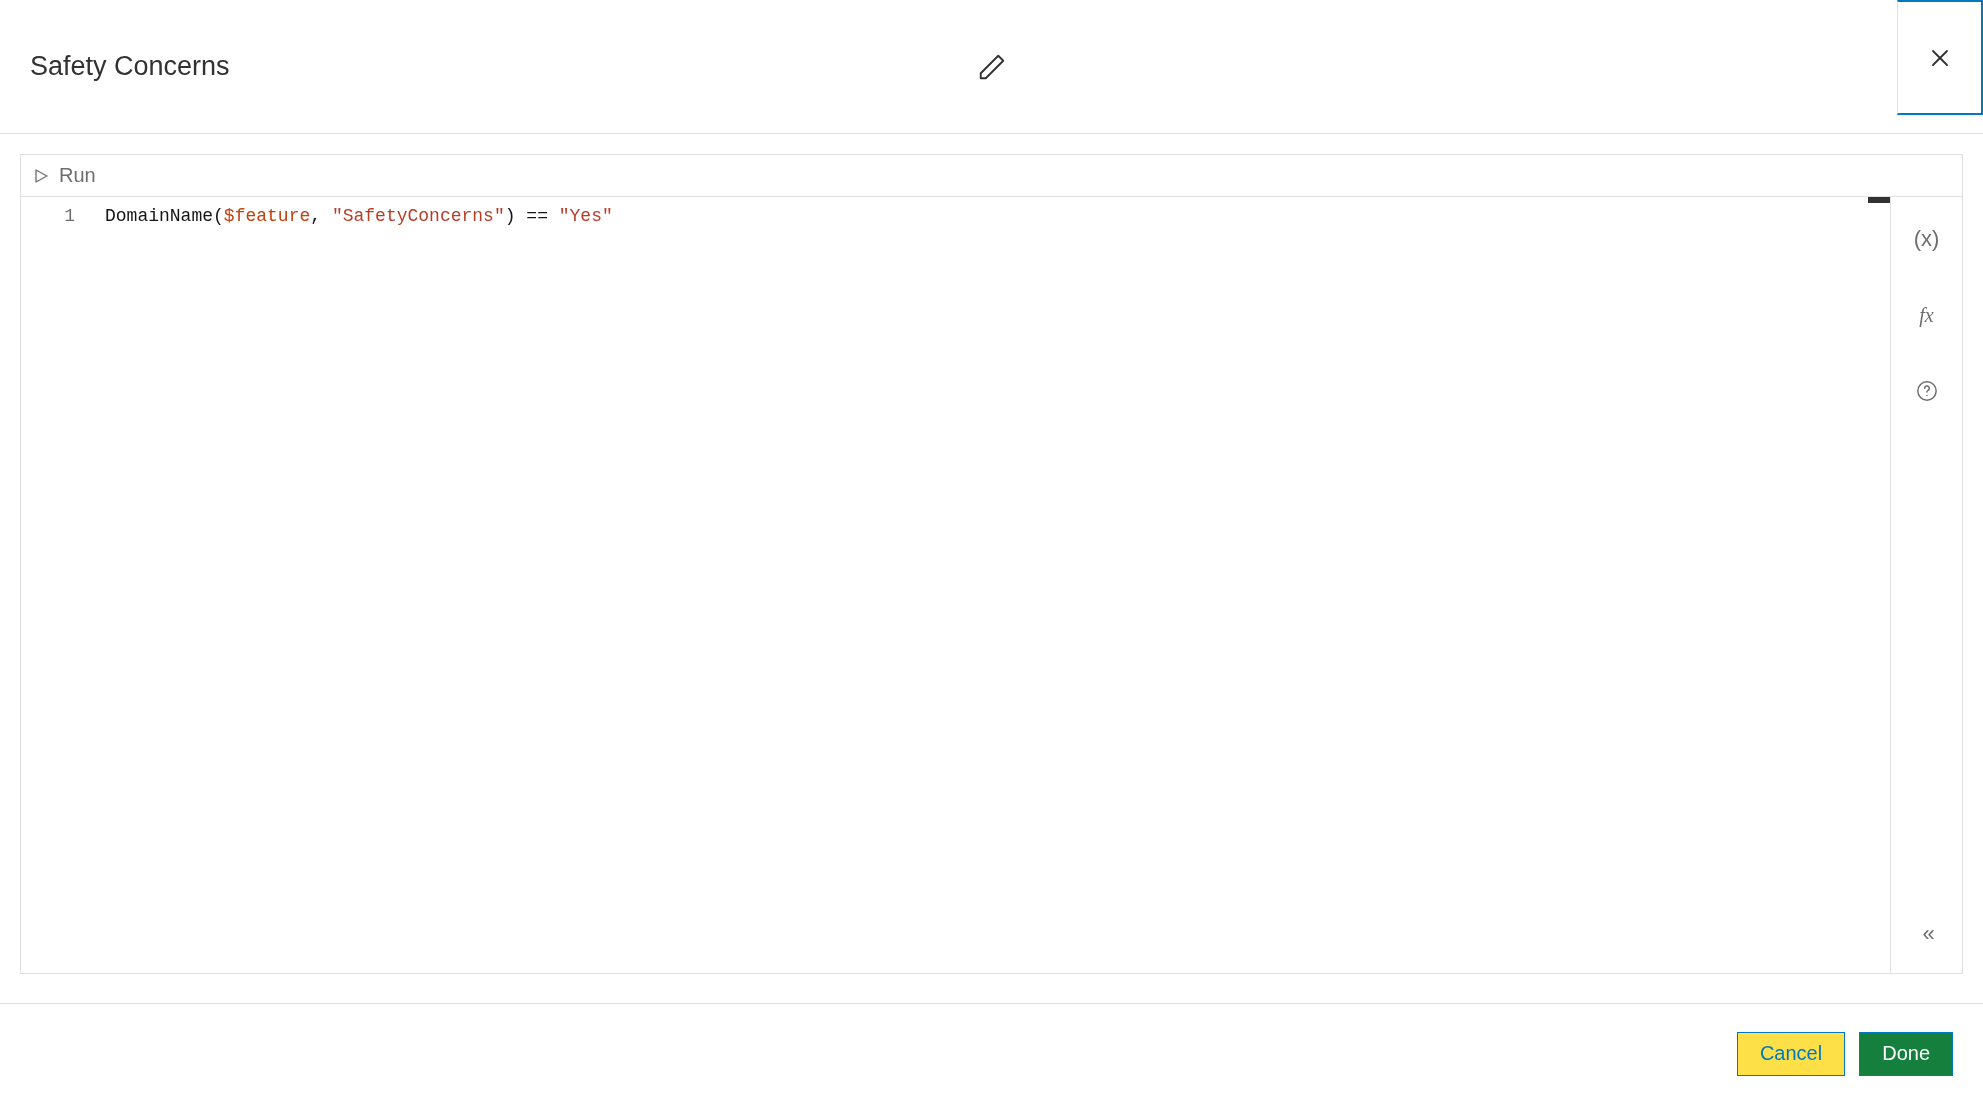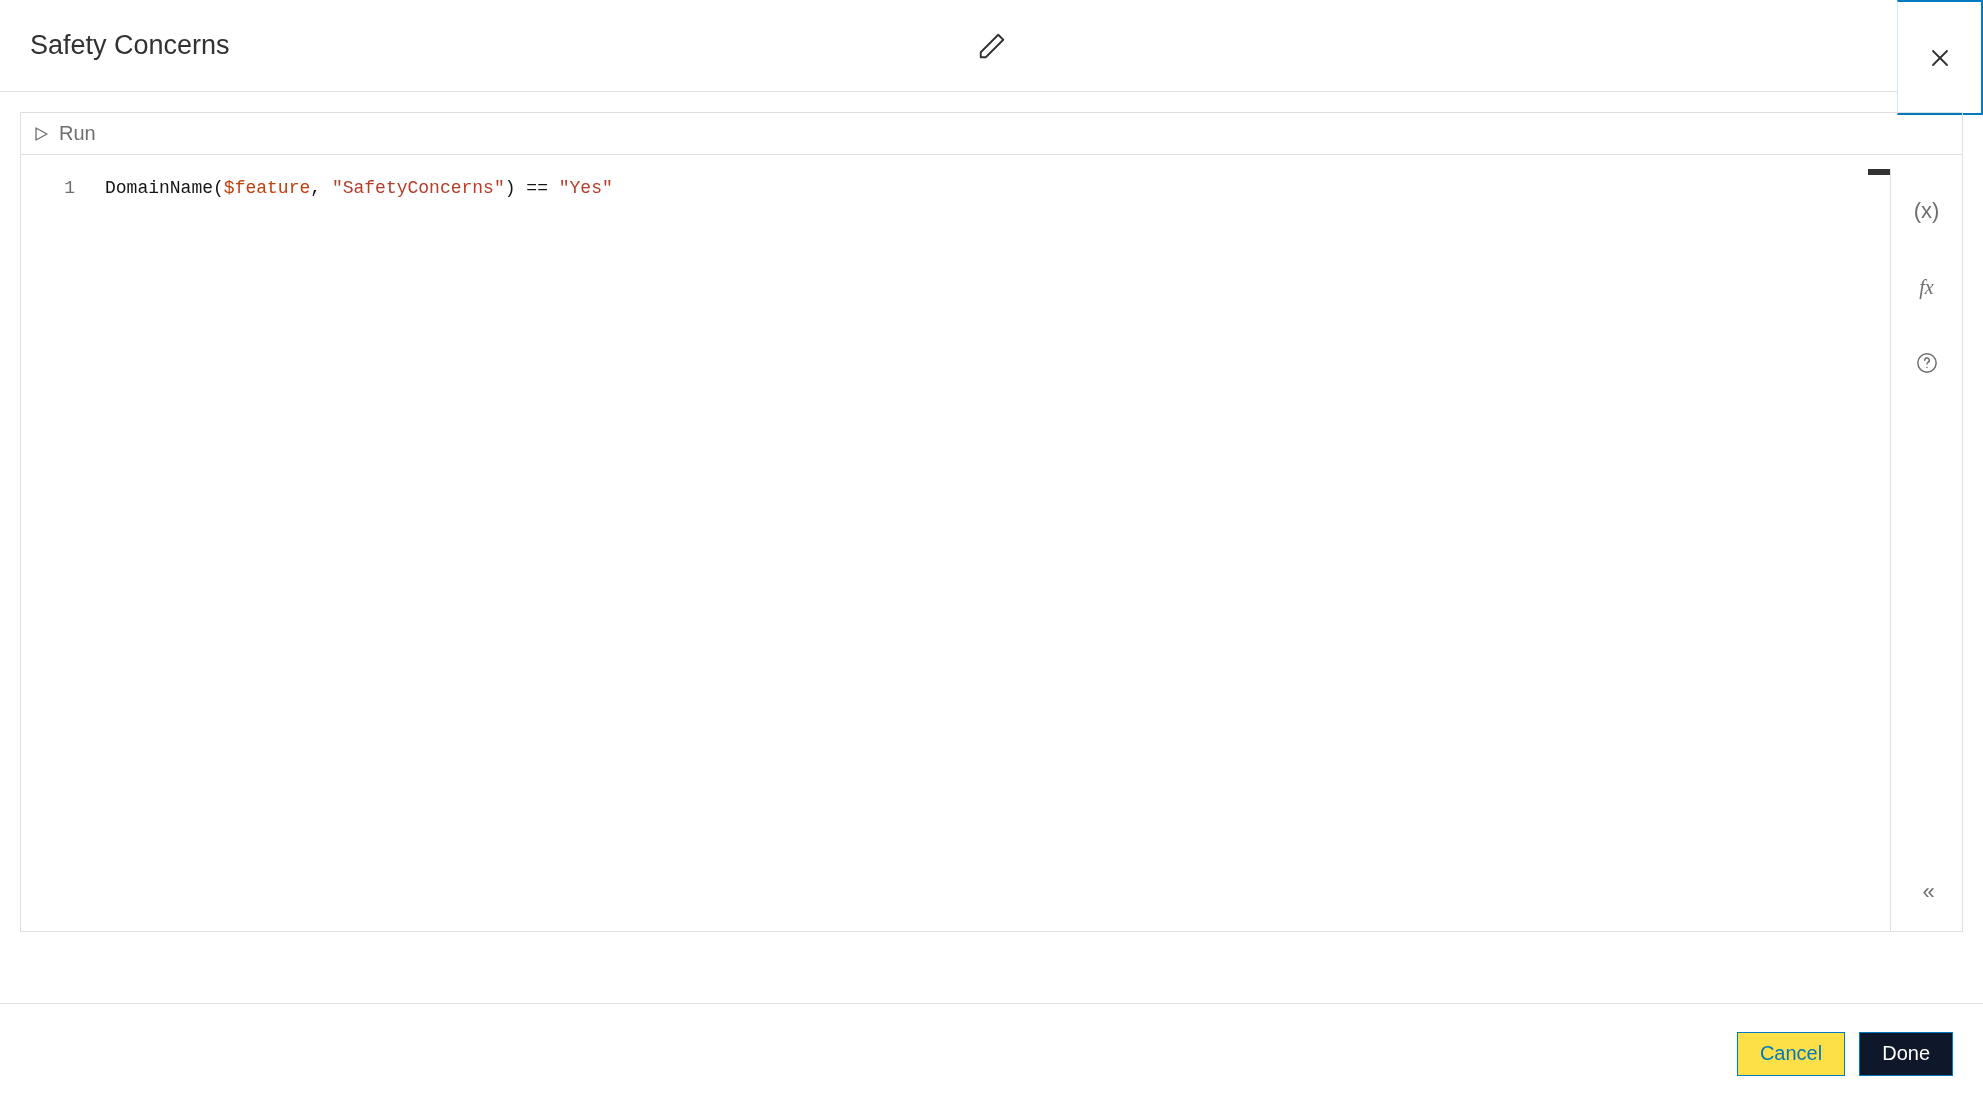--- a/index.html
+++ b/index.html
@@ -11,21 +11,21 @@
       font-family: "Avenir Next", "Segoe UI", Arial, sans-serif;
       background: #ffffff;
       width: 1983px;
       height: 1103px;
       overflow: hidden;
       position: relative;
     }
     .header {
       display: flex;
       align-items: center;
-      height: 92px;
+      height: 134px;
       padding: 16px 30px;
       border-bottom: 1px solid #e0e0e0;
       position: relative;
     }
     .title {
       font-size: 27px;
       color: #323232;
       font-weight: 400;
     }
     .edit-icon-wrapper {
@@ -63,21 +63,20 @@
     }
     .content-area {
       padding: 20px;
     }
     .editor-panel {
       border: 1px solid #e0e0e0;
       position: relative;
       height: 820px;
       display: flex;
       flex-direction: column;
-      gap: 14px;
     }
     .run-bar {
       height: 42px;
       border-bottom: 1px solid #e0e0e0;
       display: flex;
       align-items: center;
       padding: 0 12px;
     }
     .run-button {
       display: flex;
@@ -188,21 +187,21 @@
       display: flex;
       align-items: center;
       justify-content: center;
       border: 1px solid #0079c1;
     }
     .btn-cancel {
       background: #fde047;
       color: #0079c1;
     }
     .btn-done {
-      background: #0f172a;
+      background: #15803d;
       color: #ffffff;
     }
   </style>
 </head>
 <body>
 
 <div class="header">
   <div class="title">Safety Concerns</div>
   <div class="edit-icon-wrapper">
     <svg viewBox="0 0 24 24" fill="none" stroke="#323232" stroke-width="1.5" stroke-linecap="round" stroke-linejoin="round">

